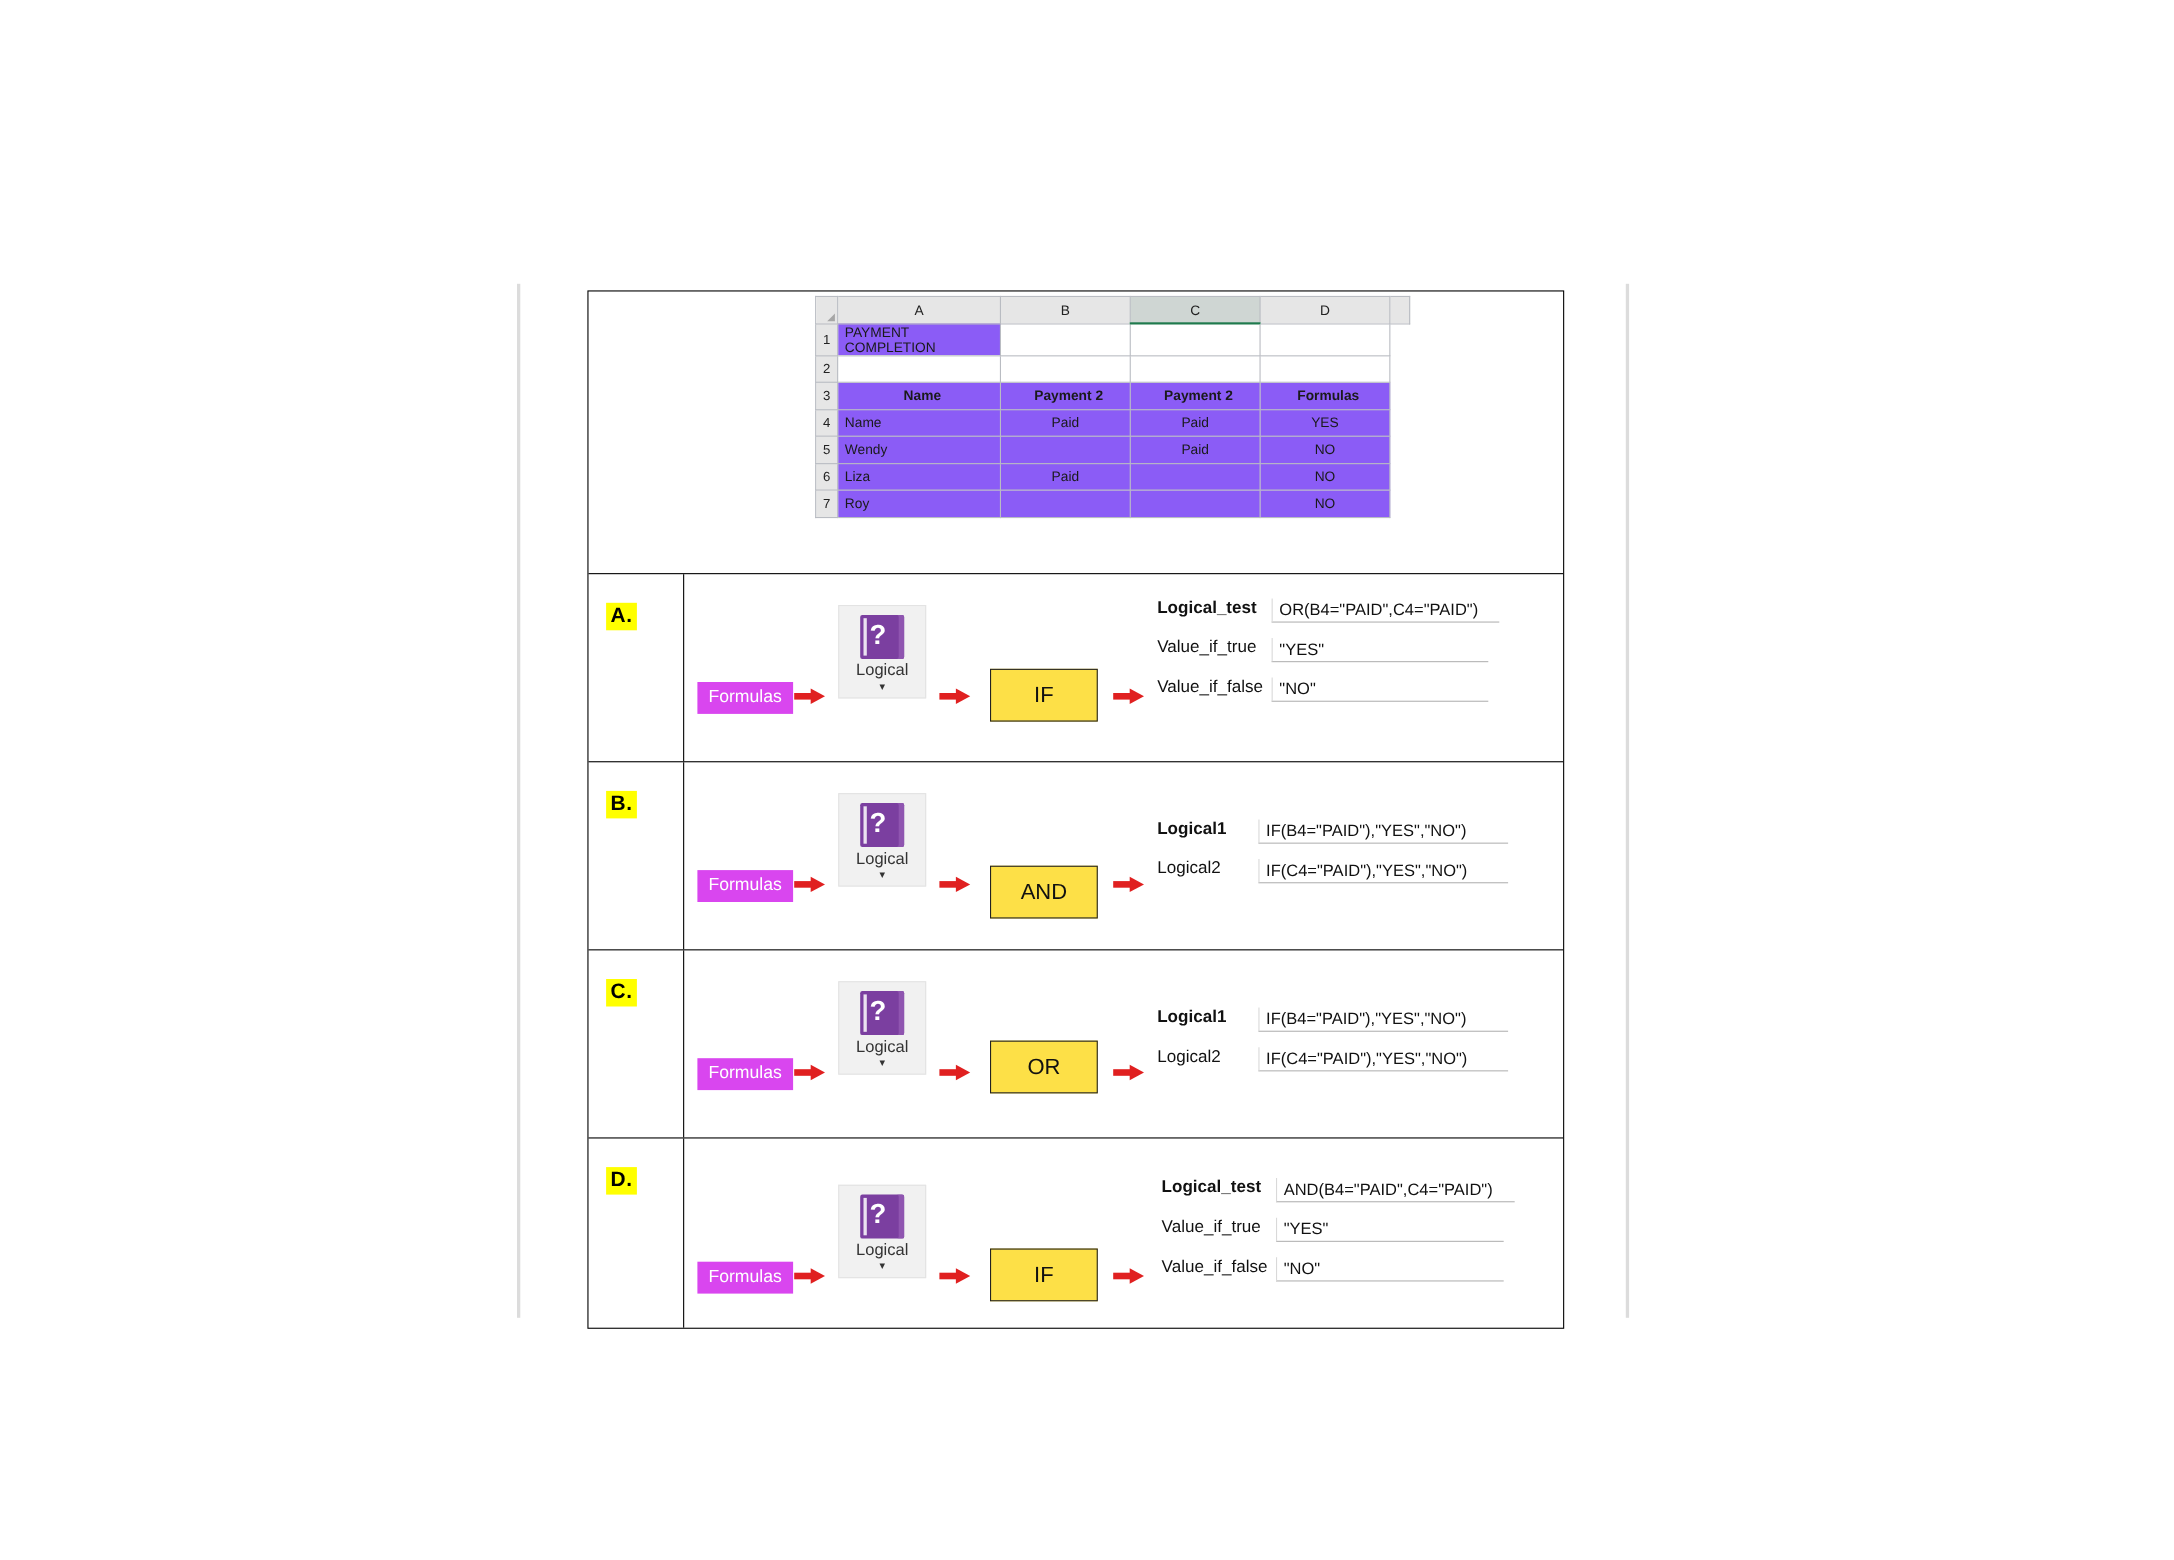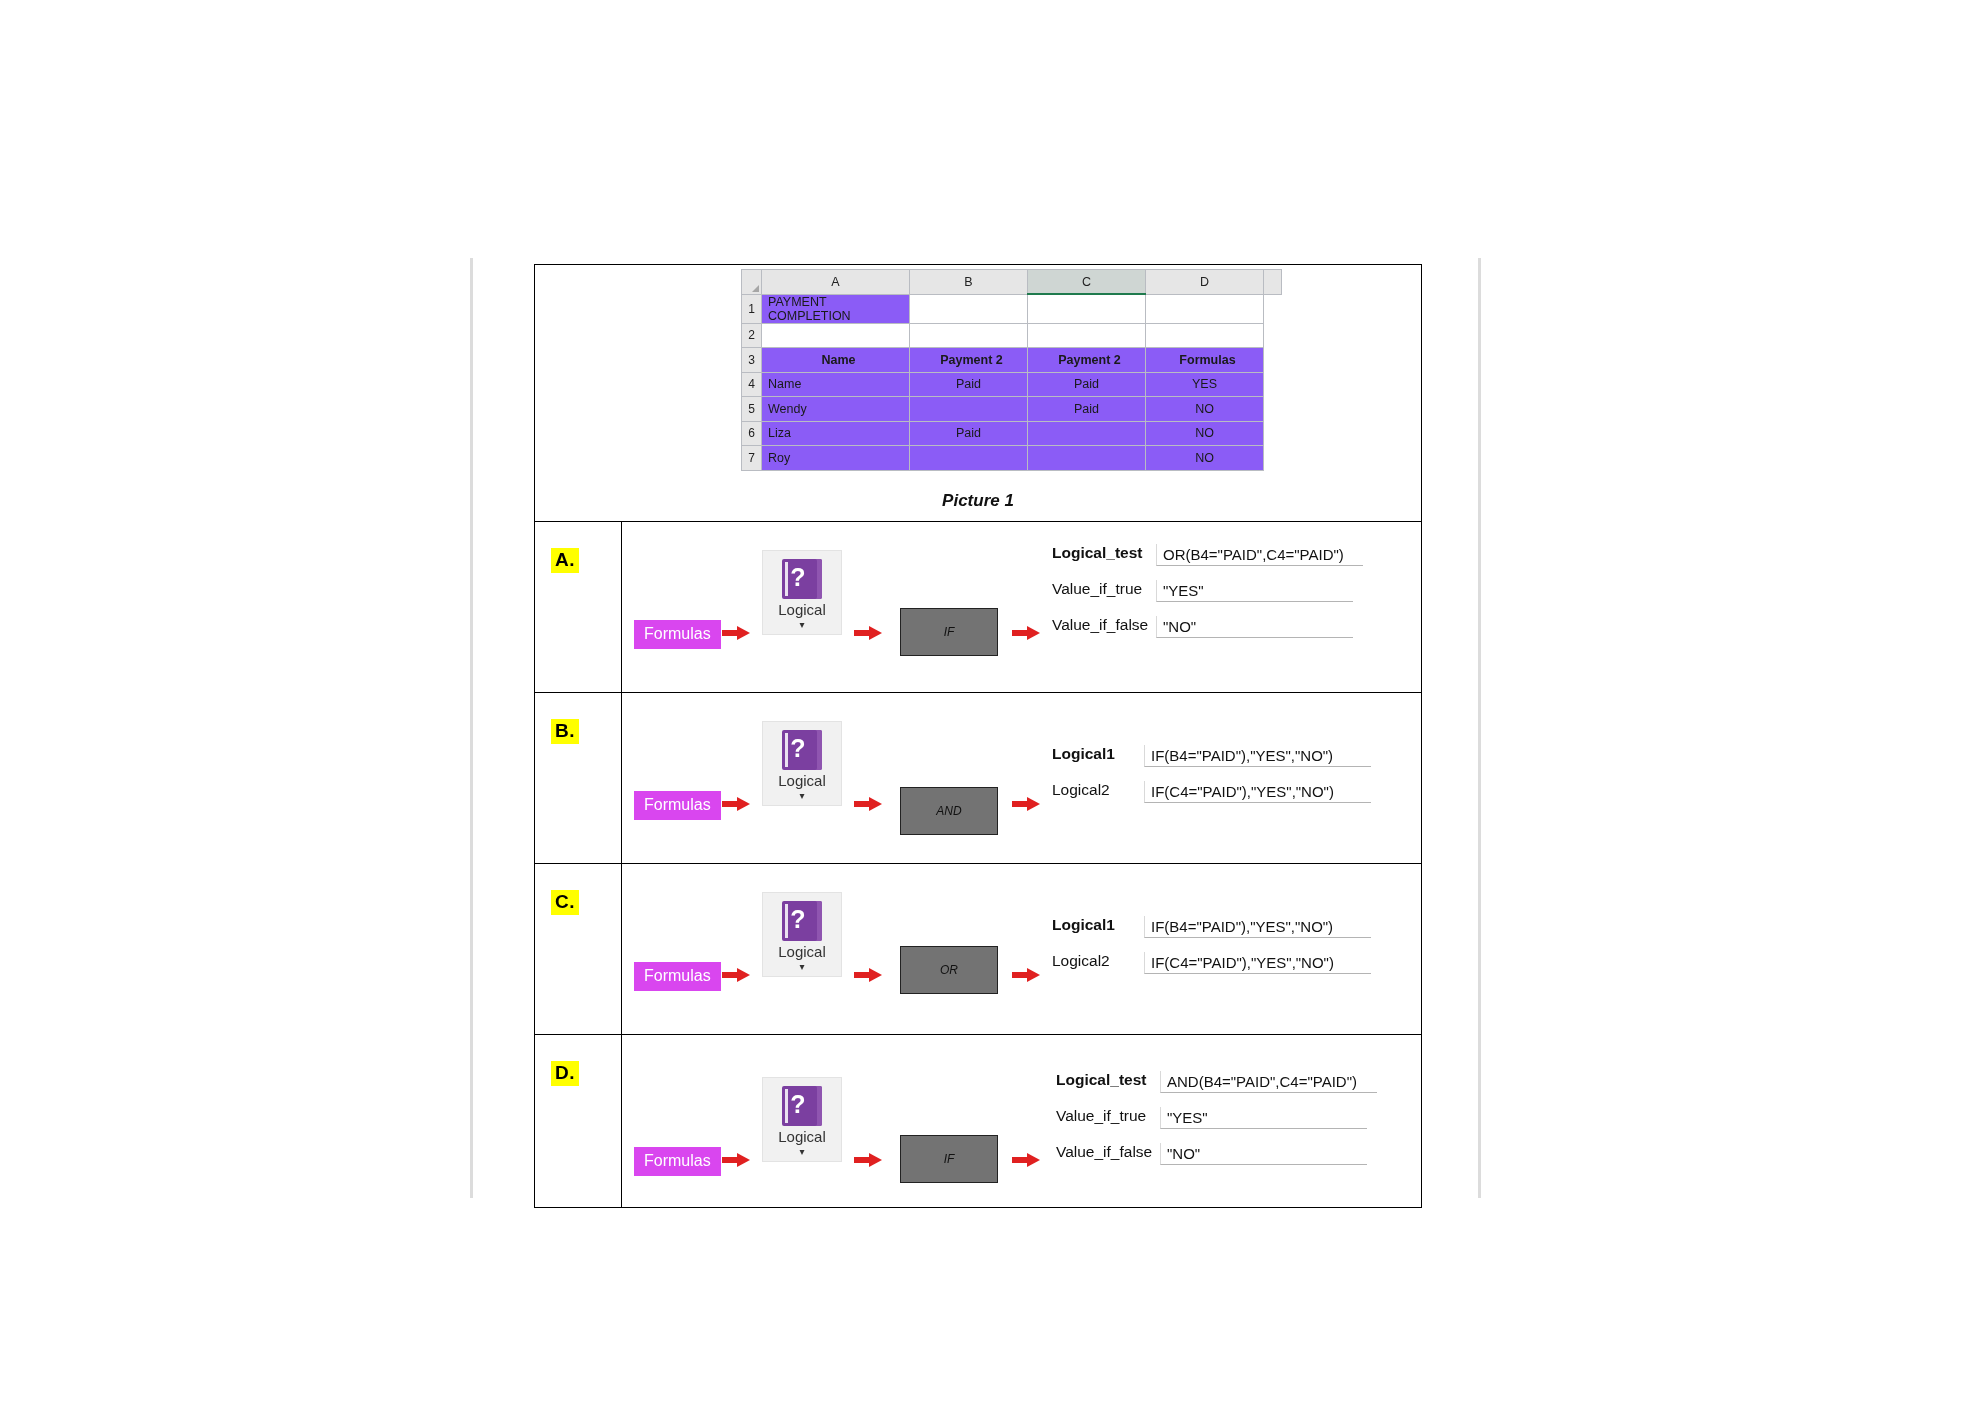--- a/index.html
+++ b/index.html
@@ -220,27 +220,26 @@
     line-height: 10px;
     margin-top: 2px;
   }
 
   
   .func-box {
     position: absolute;
     width: 96px;
     height: 46px;
     border: 1.5px solid #222;
-    background: #737373;
+    background: #fde047;
     display: flex;
     align-items: center;
     justify-content: center;
-    font-size: 12px;
+    font-size: 20px;
     color: #111;
-    font-style: italic;
   }
 
   
   .args {
     position: absolute;
   }
   .arg {
     display: flex;
     align-items: flex-start;
     margin-bottom: 14px;
@@ -337,21 +336,20 @@
         <tr>
           <td class="rh">7</td>
           <td class="data">Roy</td>
           <td class="data ctr"></td>
           <td class="data ctr"></td>
           <td class="data ctr">NO</td>
           <td class="cE"></td>
         </tr>
       </tbody>
         </table>
-      <div class="caption">Picture 1</div>
     </div>
 
     <div class="opt-row" style="height:170px;">
       <div class="opt-label-cell">
         <div class="opt-label">A.</div>
       </div>
       <div class="opt-body">
         <div class="formulas-btn" style="left:12px; top:98px;">Formulas</div>
         <div class="arrow" style="left:100px; top:104px;">
           <div class="shaft"></div>

